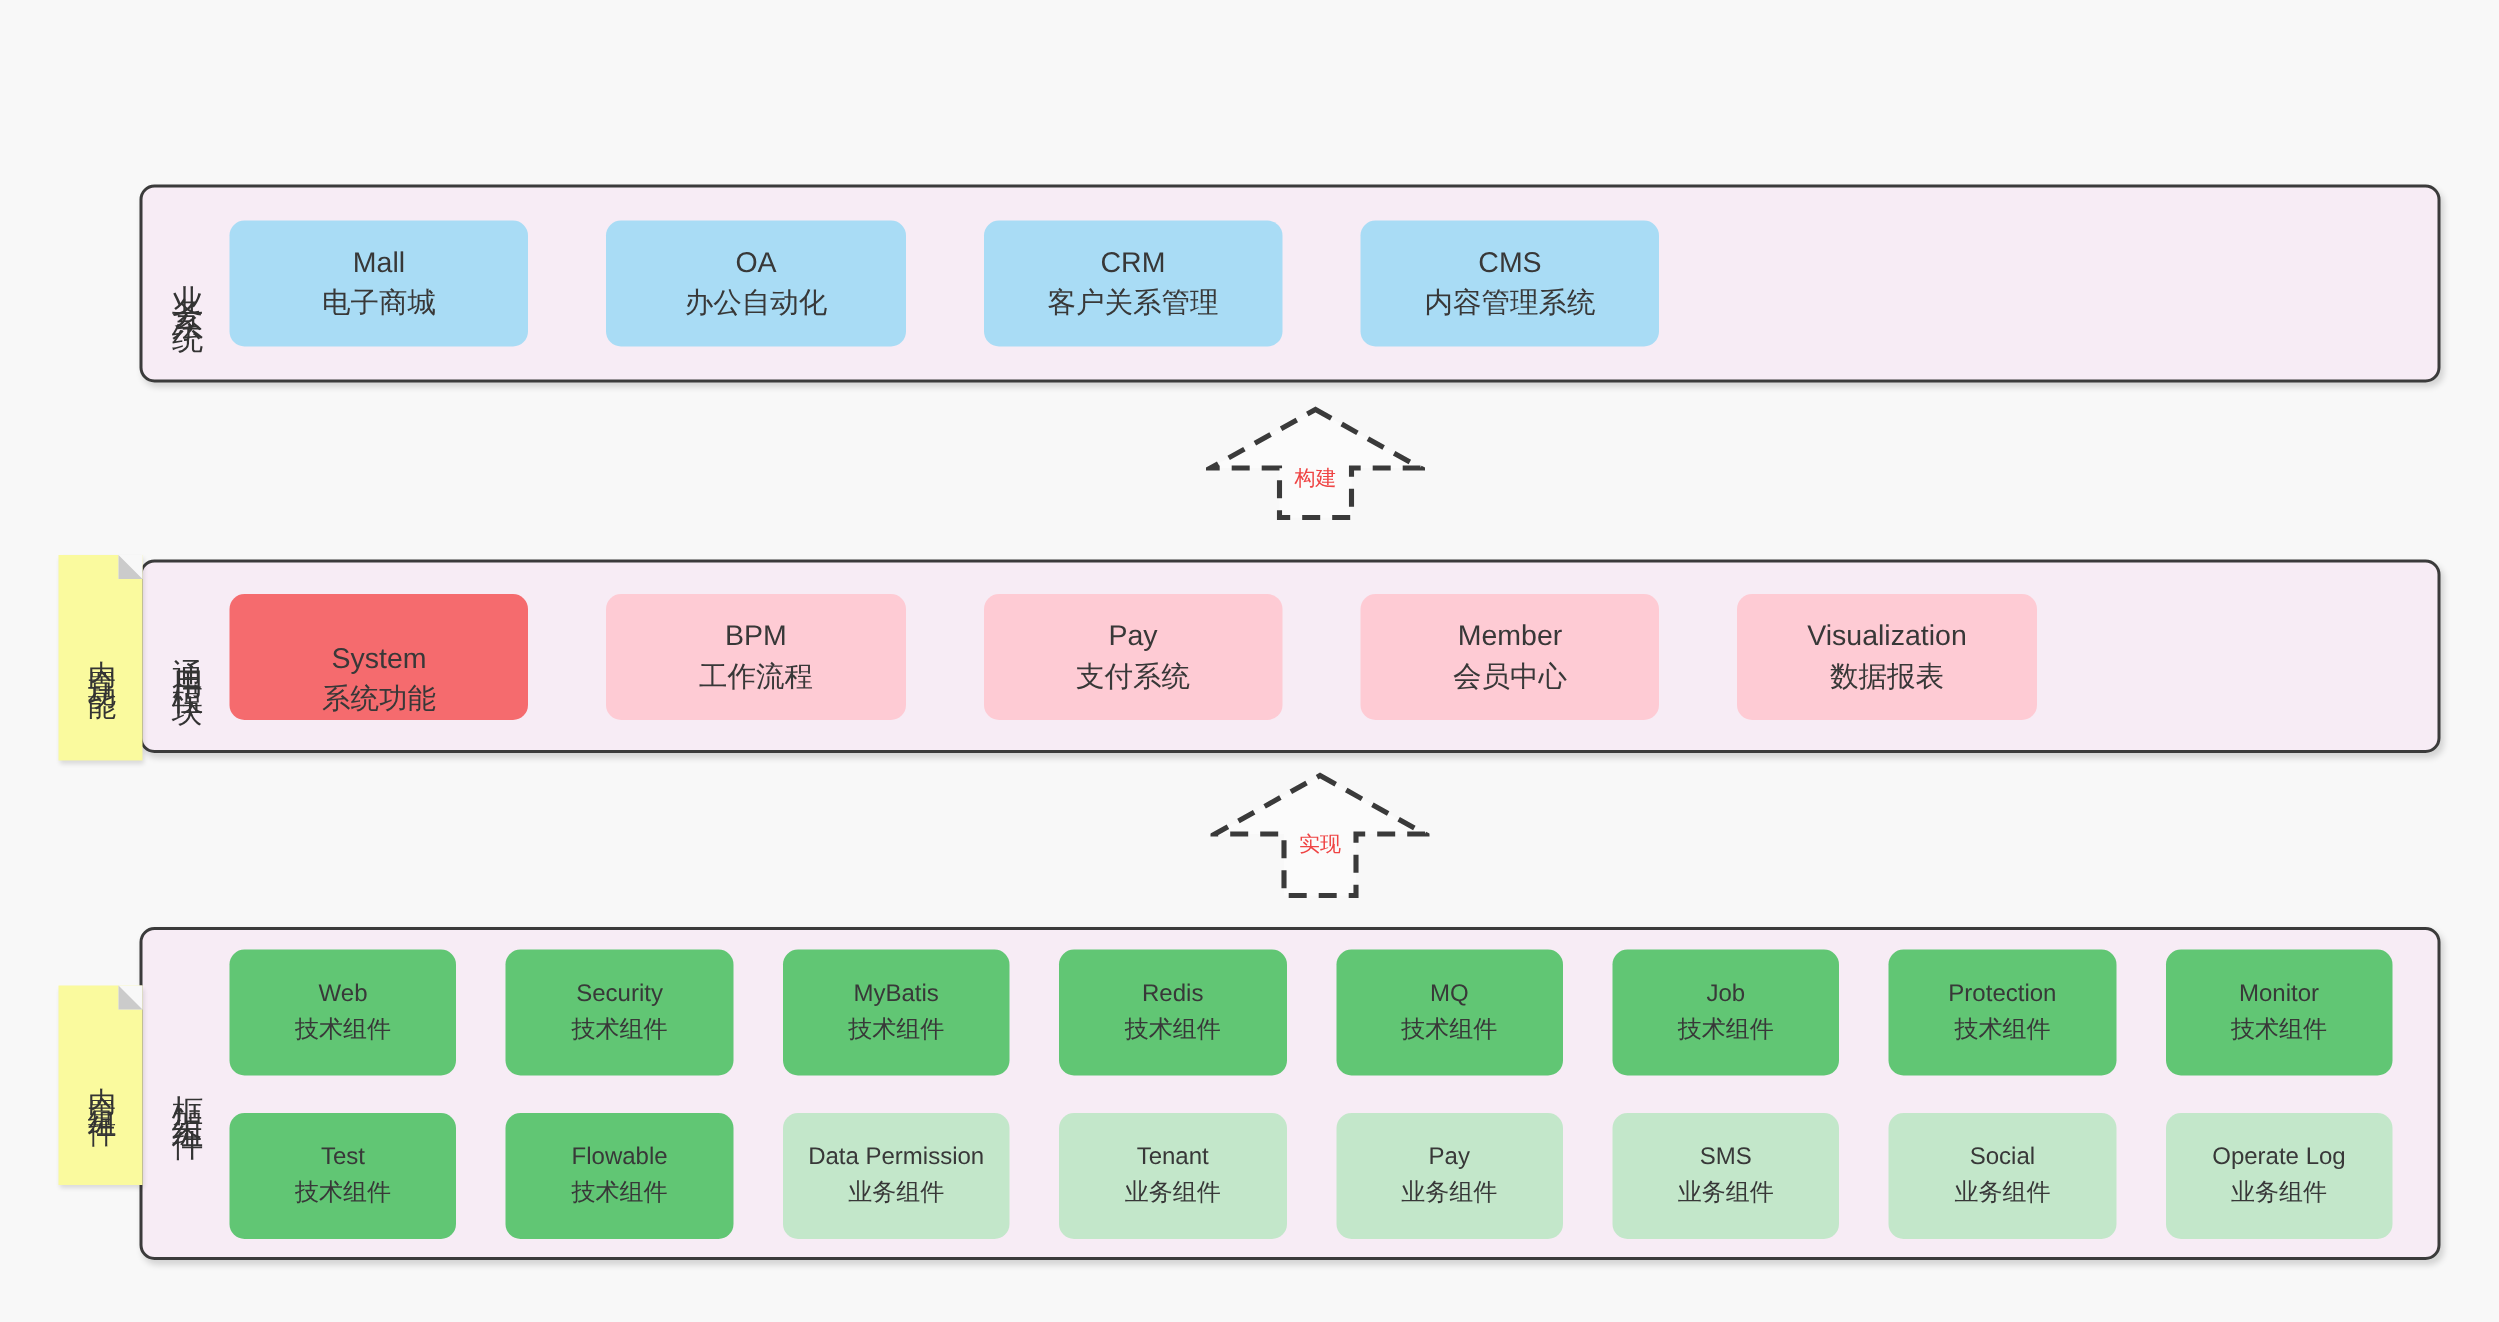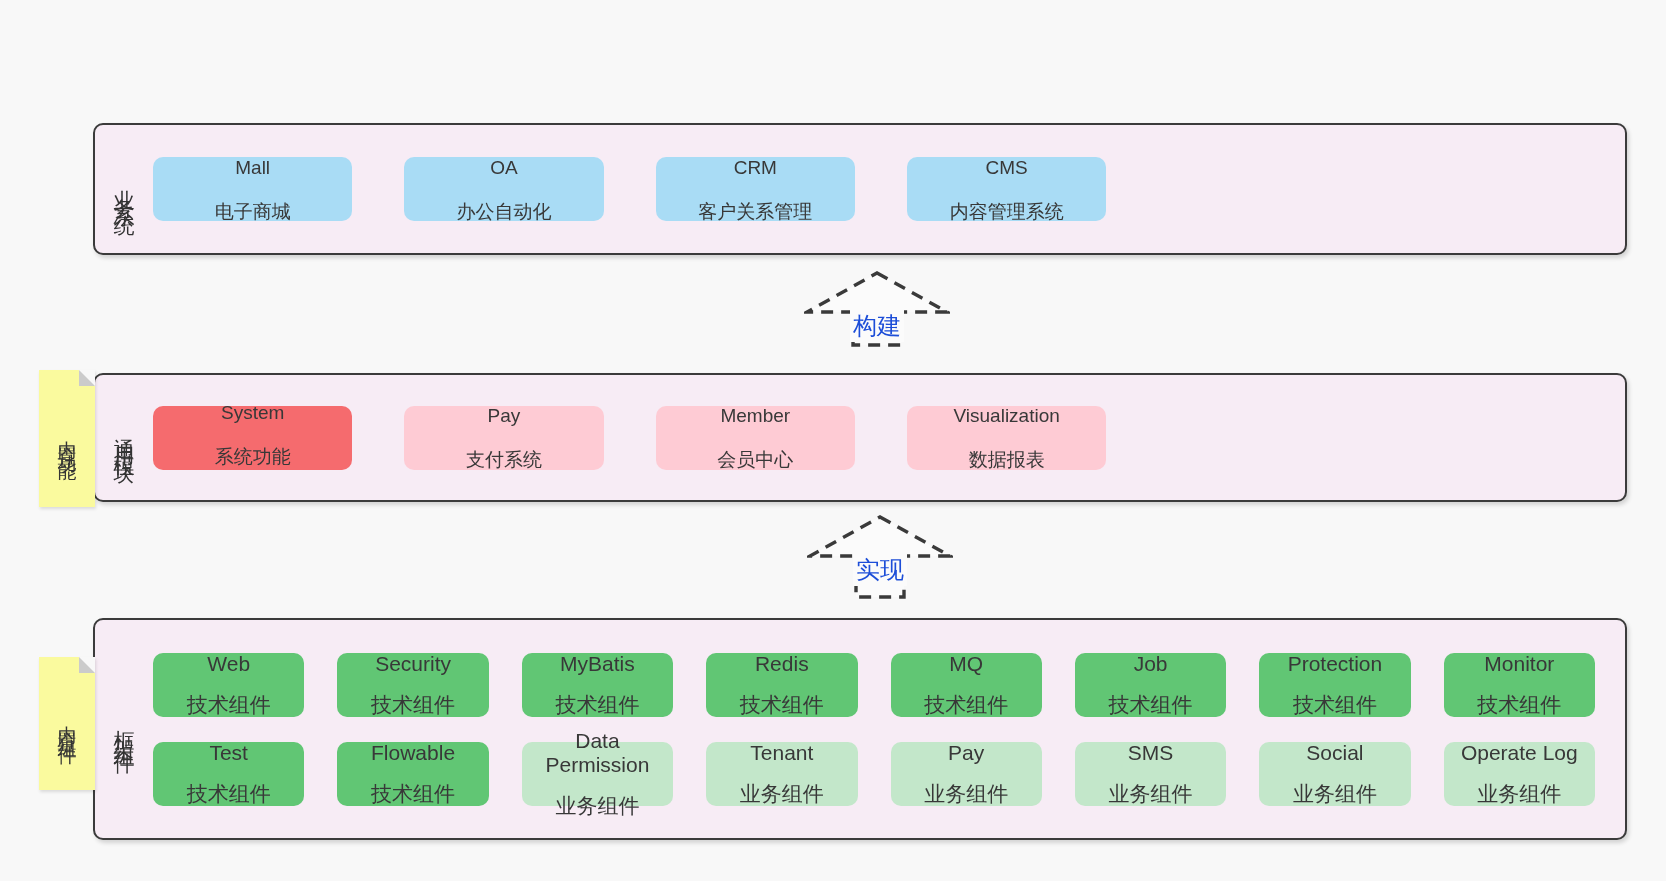--- a/index.html
+++ b/index.html
@@ -21,26 +21,26 @@
     writing-mode:vertical-rl;text-orientation:upright;
     font-size:21px;letter-spacing:8px;color:#333;
     width:58px;text-align:center;flex:0 0 58px;line-height:58px;
   }
 
   .boxes{flex:1;display:grid;align-items:center;}
   .cols-6{grid-template-columns:repeat(6,1fr);column-gap:52px;margin-right:16px;}
   .cols-8{grid-template-columns:repeat(8,1fr);column-gap:33px;row-gap:25px;margin-right:30px;}
 
   .box{
-    border-radius:10px;height:64px;
+    border-radius:10px;height:84px;
     display:flex;flex-direction:column;justify-content:center;
     text-align:center;font-size:19px;line-height:27px;color:#383838;
-    padding:0 6px;box-sizing:border-box;gap:17px;
-  }
-  .layer-framework .box{font-size:21px;line-height:24px;padding:0 14px;}
+    padding:0 6px;box-sizing:border-box;
+  }
+  .layer-framework .box{font-size:16px;line-height:24px;padding:0 14px;}
   .b-blue{background:#a9dcf5;}
   .b-red{background:#f56b6e;justify-content:flex-end;}
   .b-pink{background:#fecbd4;}
   .b-green{background:#61c674;}
   .b-lgreen{background:#c3e7ca;}
 
   
   .tag{
     position:absolute;left:-56px;width:56px;background:#fafa9e;
     display:flex;align-items:center;justify-content:center;
@@ -61,21 +61,21 @@
   .arrow{position:absolute;}
   .arrow-1{left:804px;top:270px;width:146px;height:78px;}
   .arrow-2{left:807px;top:514px;width:146px;height:86px;}
   .arrow svg{display:block;width:100%;height:100%;}
   .arrow polygon{
     fill:#fbfbfb;stroke:#3a3a3a;stroke-width:3.4;
     stroke-dasharray:12 8;stroke-linejoin:miter;
   }
   .arrow-label{
     position:absolute;left:50%;top:40px;transform:translateX(-50%);
-    background:#fbfbfb;font-size:24px;color:#1d4ed8;padding:0 3px;white-space:nowrap;
+    background:#fbfbfb;font-size:14px;color:#ef4444;padding:0 3px;white-space:nowrap;
   }
 </style>
 </head>
 <body>
 
 <div class="canvas">
 
   <section class="layer layer-business">
     <div class="layer-label">业务系统</div>
     <div class="boxes cols-6">
@@ -109,20 +109,24 @@
     <div class="tag tag-modules">
       <span class="tag-text">内置功能</span>
     </div>
     <div class="layer-label">通用模块</div>
     <div class="boxes cols-6">
       <div class="box b-red">
         <div>System</div>
         <div>系统功能</div>
       </div>
       <div class="box b-pink">
+        <div>BPM</div>
+        <div>工作流程</div>
+      </div>
+      <div class="box b-pink">
         <div>Pay</div>
         <div>支付系统</div>
       </div>
       <div class="box b-pink">
         <div>Member</div>
         <div>会员中心</div>
       </div>
       <div class="box b-pink">
         <div>Visualization</div>
         <div>数据报表</div>

